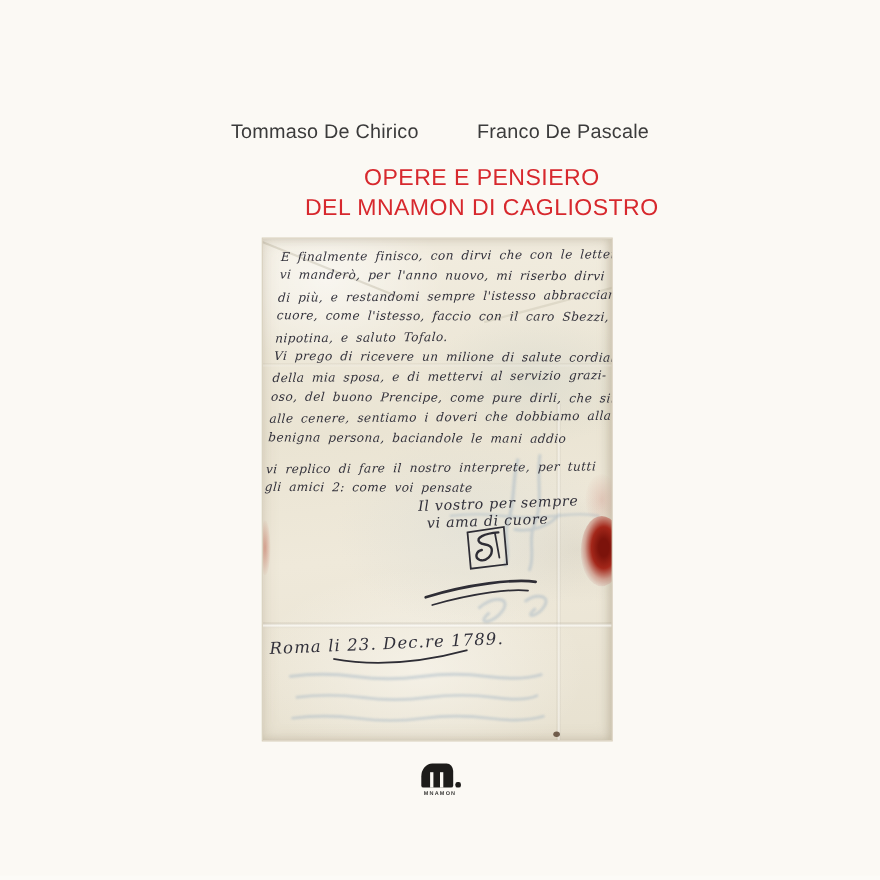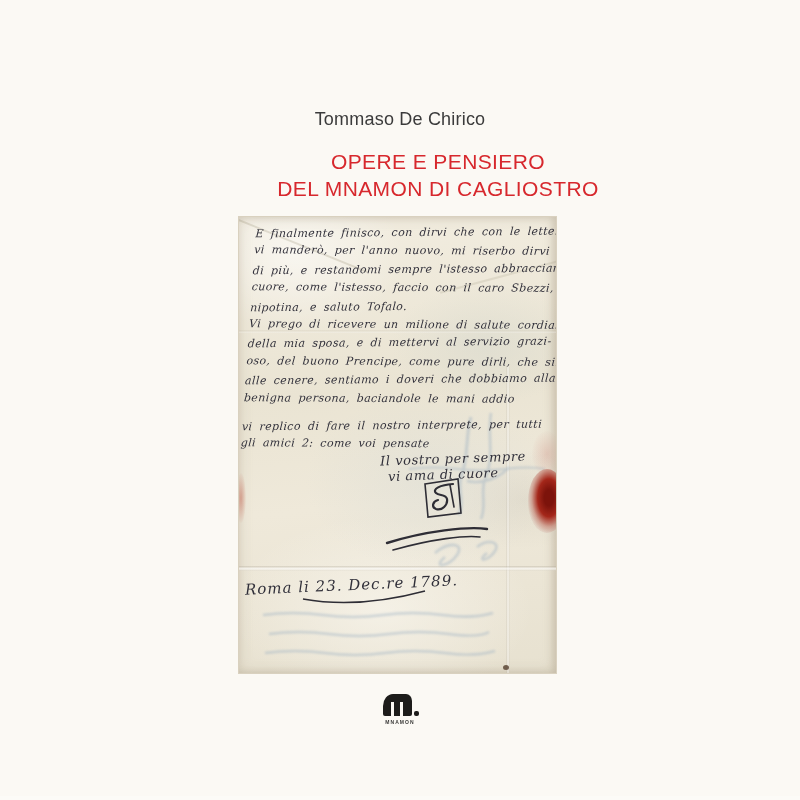--- a/index.html
+++ b/index.html
@@ -91,20 +91,21 @@
   .logo-dot{position:absolute;right:-7.5px;bottom:0;width:5.5px;height:5.5px;background:#1d1c1a;border-radius:2px;}
   .publisher-name{margin-top:3px;font-size:5px;font-weight:bold;letter-spacing:1.1px;color:#3a3a38;}
 </style>
 </head>
 <body>
 
 <div class="cover">
 
   <div class="authors">
     <span>Tommaso De Chirico</span>
+    <span>Franco De Pascale</span>
   </div>
 
   <div class="title">
     <div>OPERE E PENSIERO</div>
     <div>DEL MNAMON DI CAGLIOSTRO</div>
   </div>
 
   <div class="letter">
 
     <div class="crease fold-top"></div>

